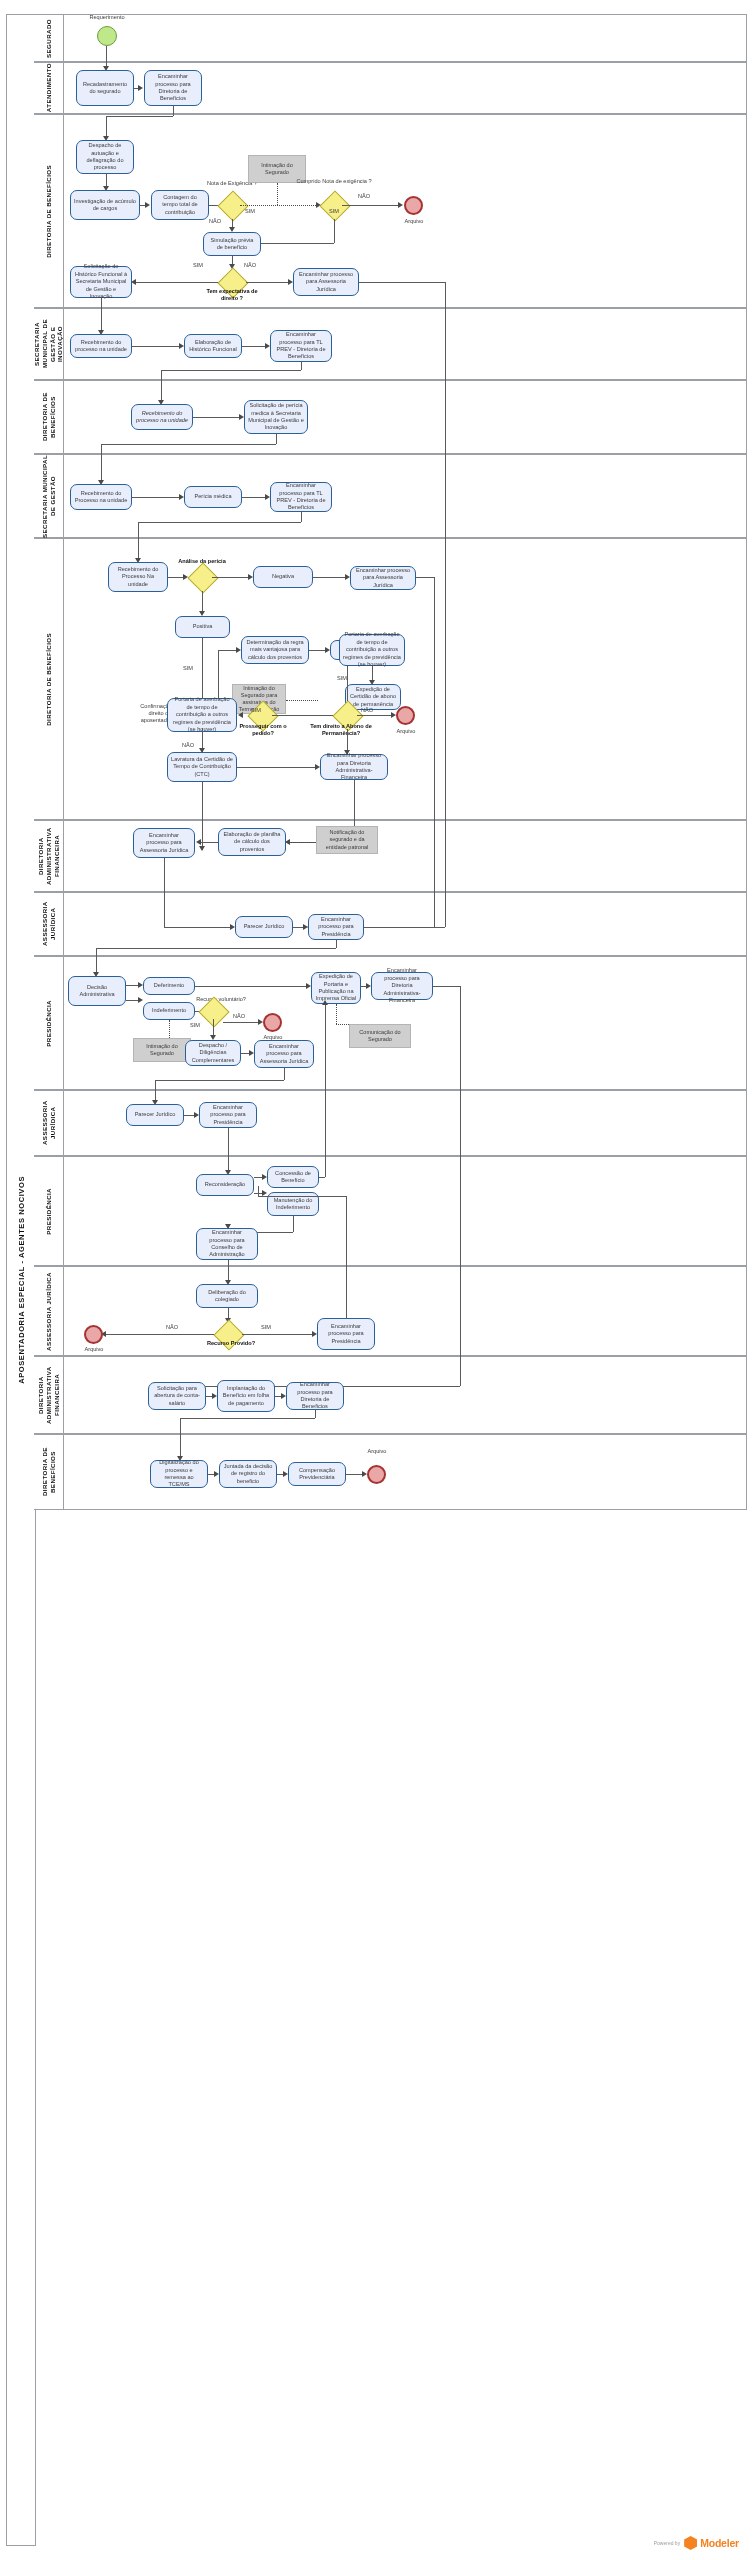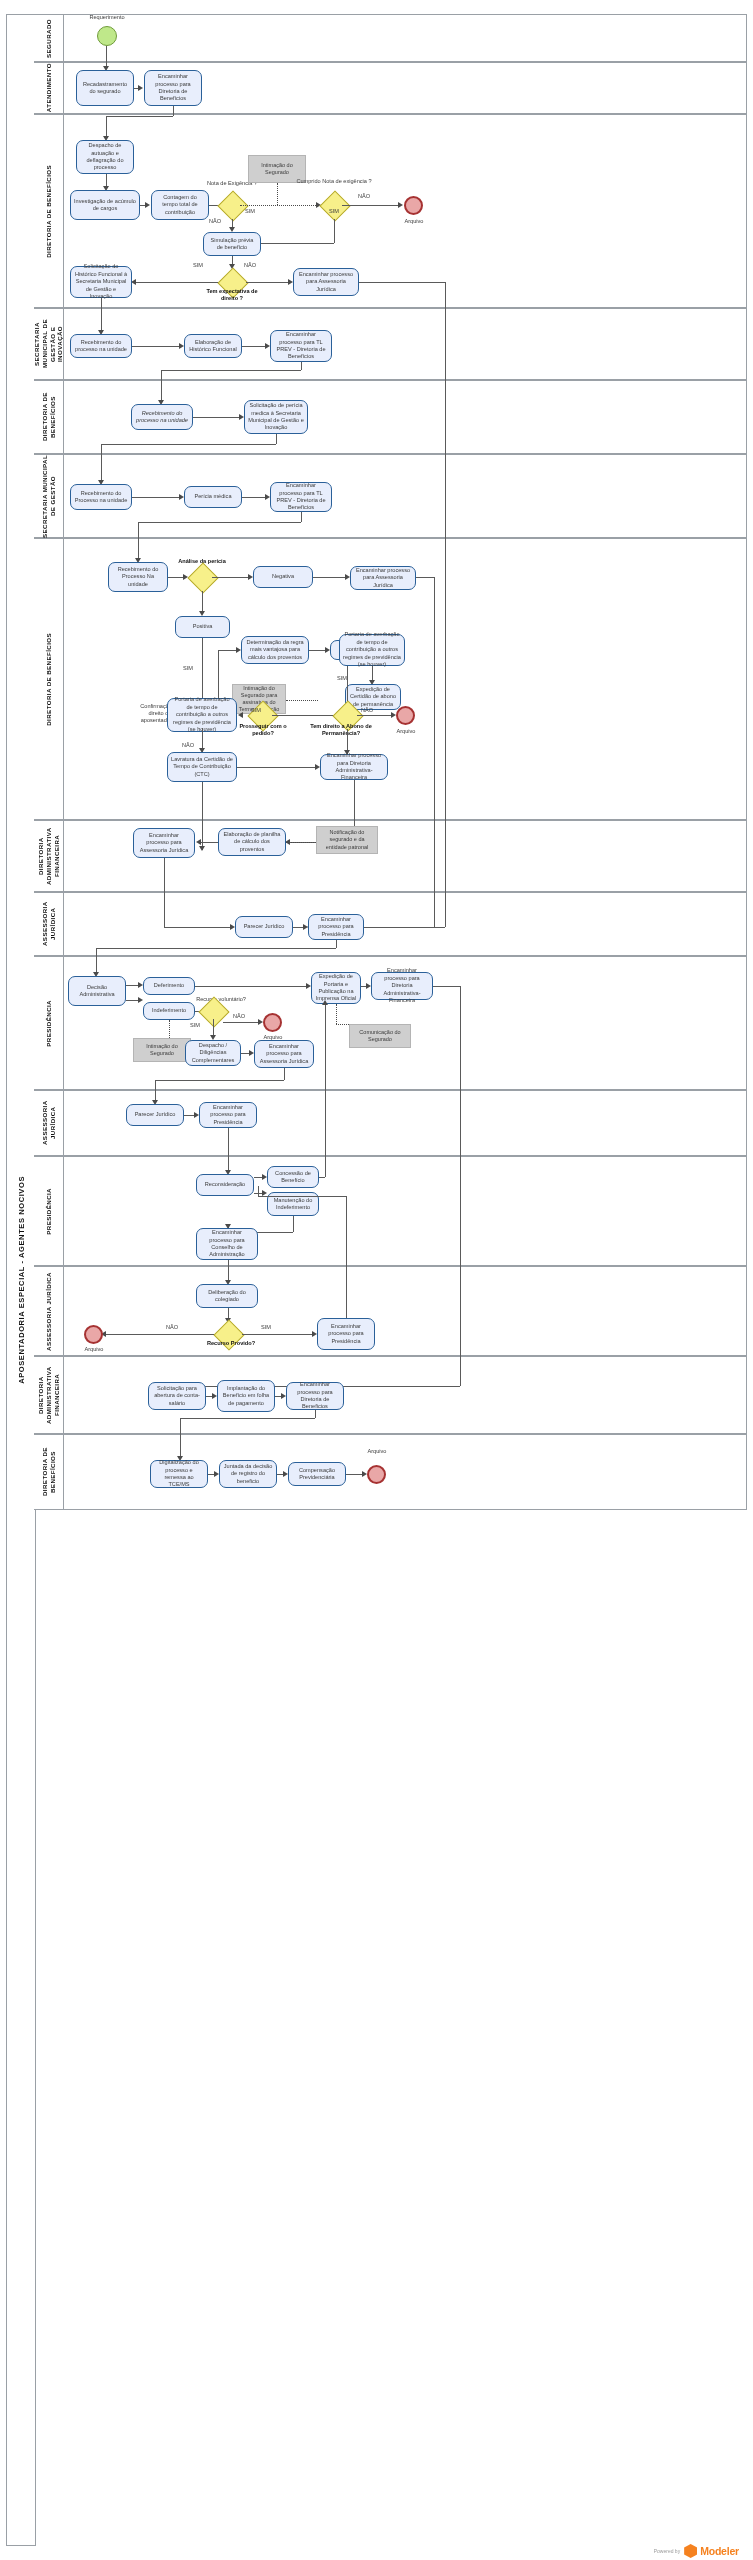--- a/index.html
+++ b/index.html
@@ -59,21 +59,21 @@
   .lnv{width:1px;}
   .dot-h{position:absolute;height:0;border-top:1px dotted #4a4a4a;}
   .dot-v{position:absolute;width:0;border-left:1px dotted #4a4a4a;}
   .ar{position:absolute;width:0;height:0;}
   .ar-r{border-top:3.4px solid transparent;border-bottom:3.4px solid transparent;border-left:5.5px solid #4a4a4a;}
   .ar-l{border-top:3.4px solid transparent;border-bottom:3.4px solid transparent;border-right:5.5px solid #4a4a4a;}
   .ar-d{border-left:3.4px solid transparent;border-right:3.4px solid transparent;border-top:5.5px solid #4a4a4a;}
   .ar-u{border-left:3.4px solid transparent;border-right:3.4px solid transparent;border-bottom:5.5px solid #4a4a4a;}
 
   
-  #brand{position:absolute;right:14px;bottom:2px;display:flex;align-items:center;gap:4px;}
+  #brand{position:absolute;right:14px;bottom:10px;display:flex;align-items:center;gap:4px;}
   #brand .pw{font-size:5px;color:#9b9b9b;text-align:right;line-height:1.2;}
   #brand .bz{display:flex;align-items:center;gap:3px;}
   #brand .hex{width:13px;height:14px;background:#f58220;
      clip-path:polygon(50% 0,100% 25%,100% 75%,50% 100%,0 75%,0 25%);}
   #brand .bn{font-size:10.5px;color:#f58220;font-weight:bold;letter-spacing:-.2px;}
 </style>
 </head>
 <body>
 
 <div id="page">

